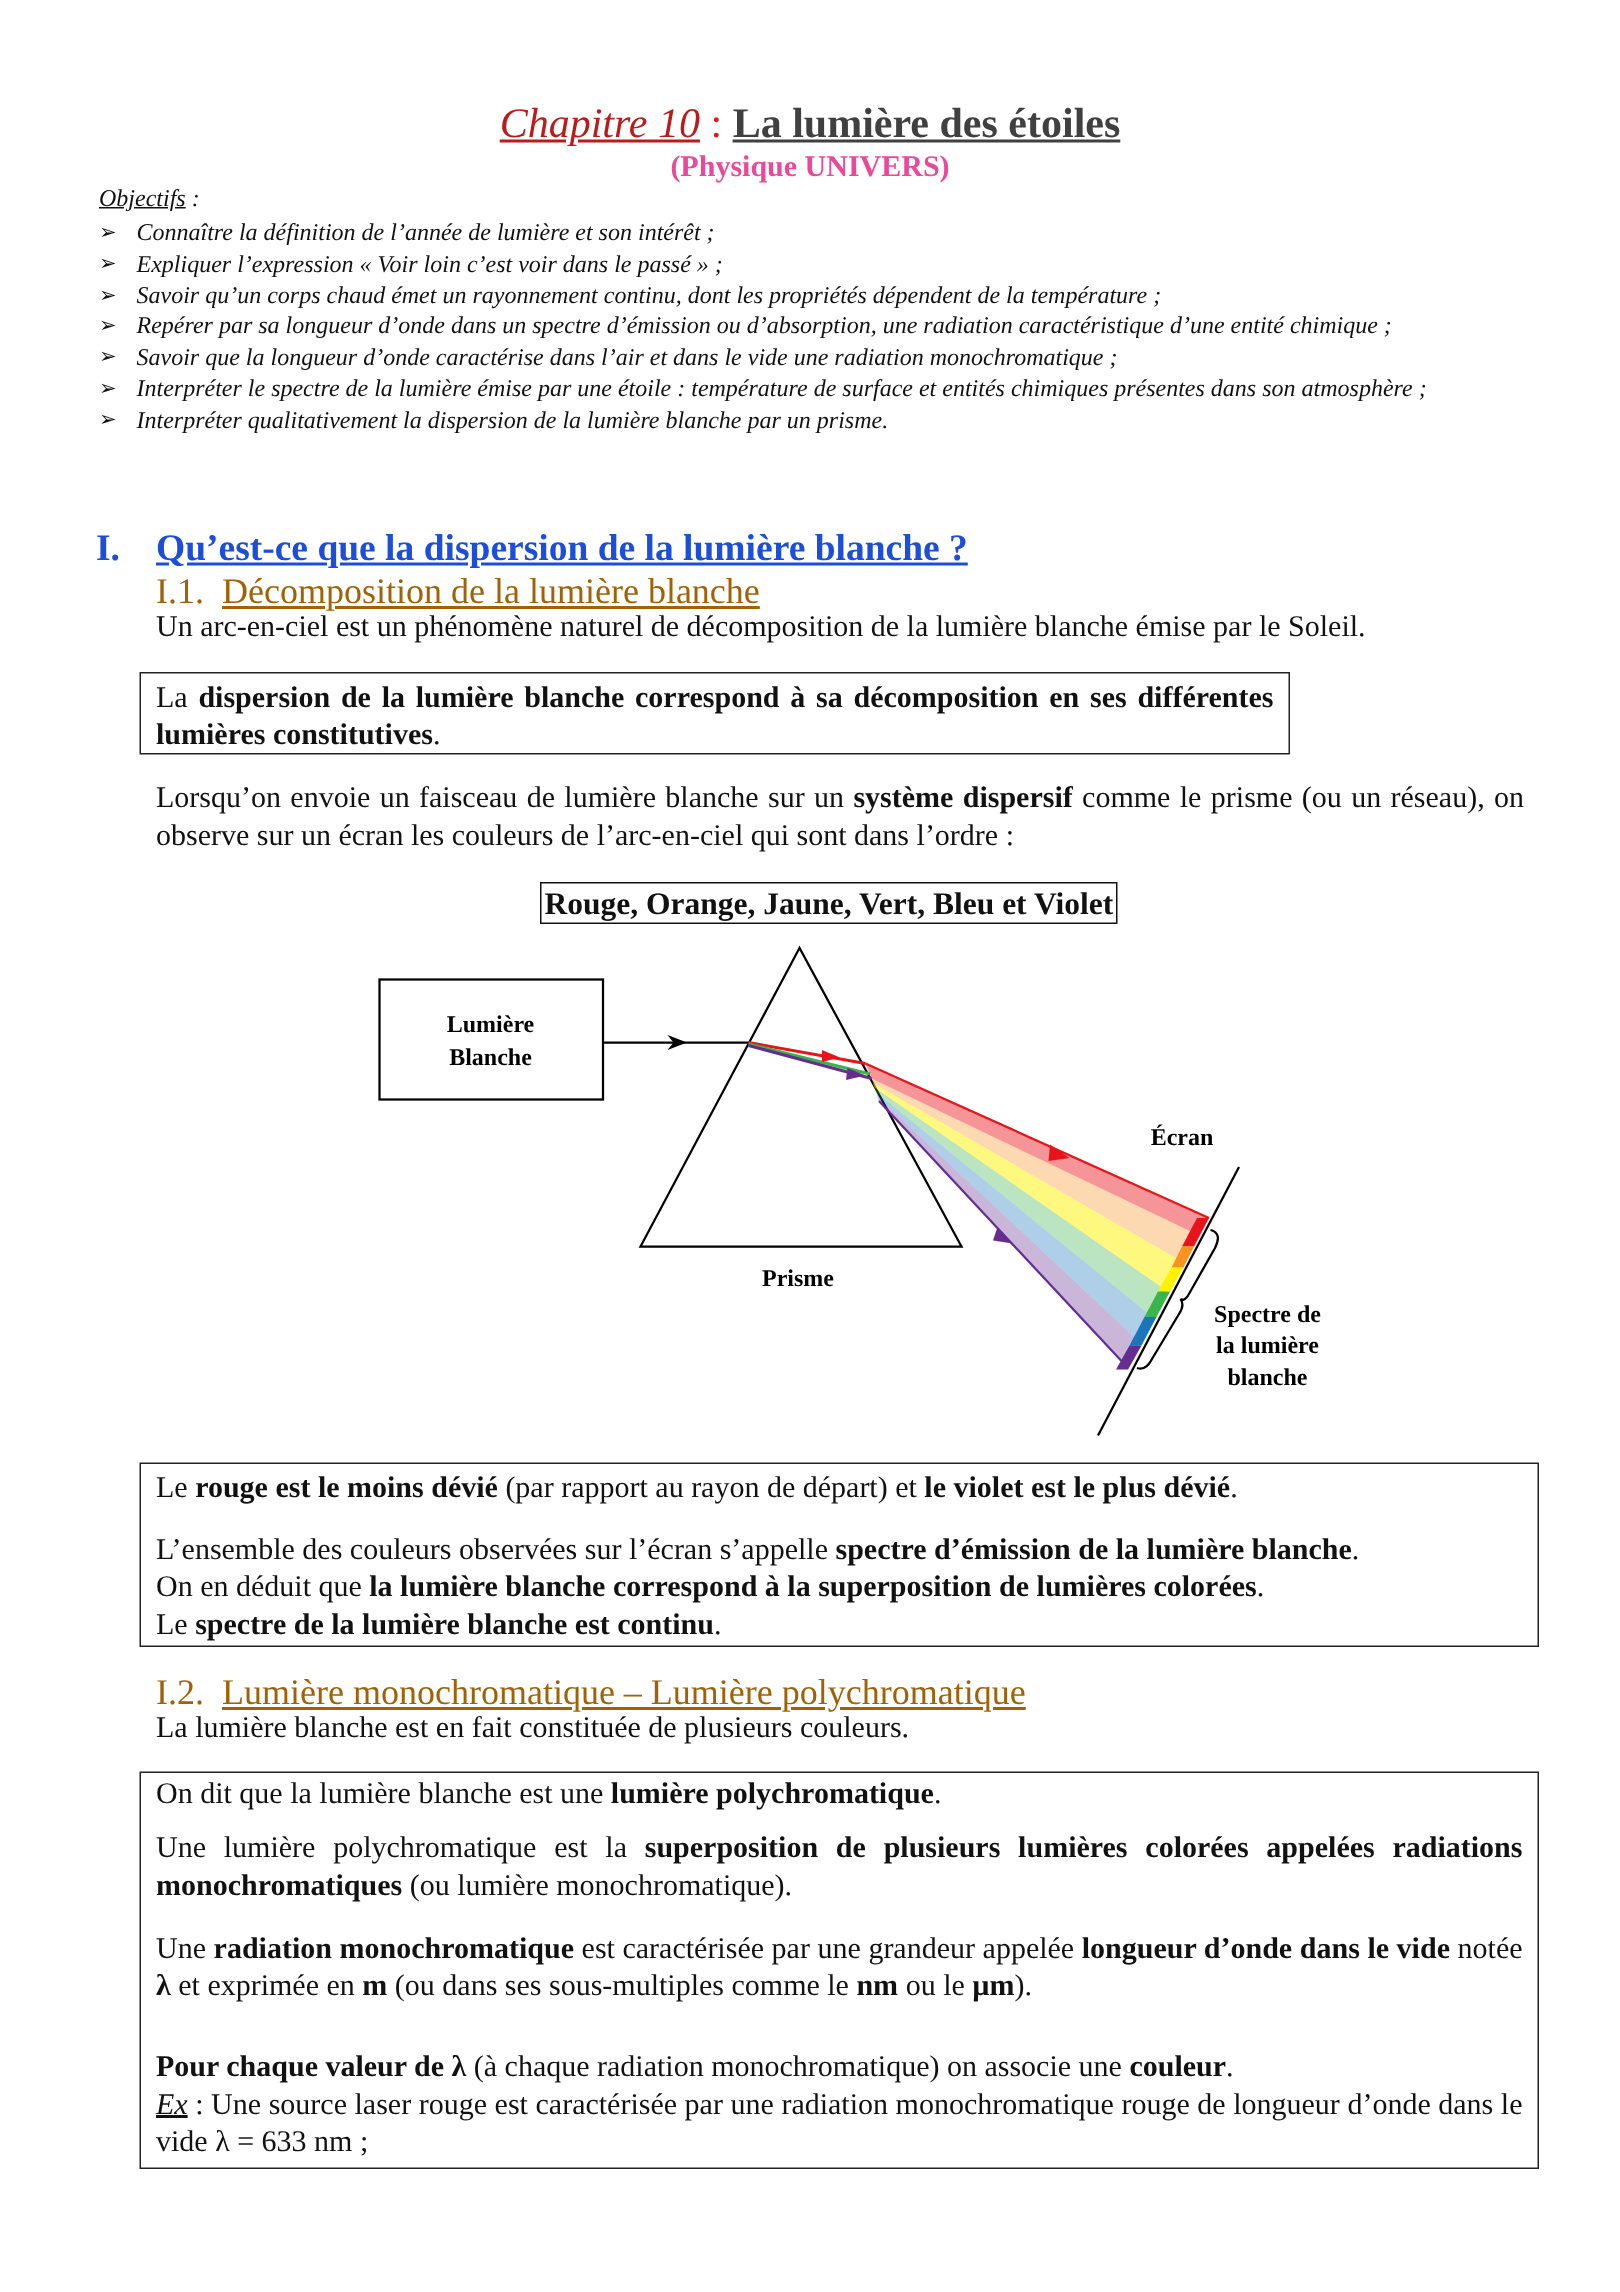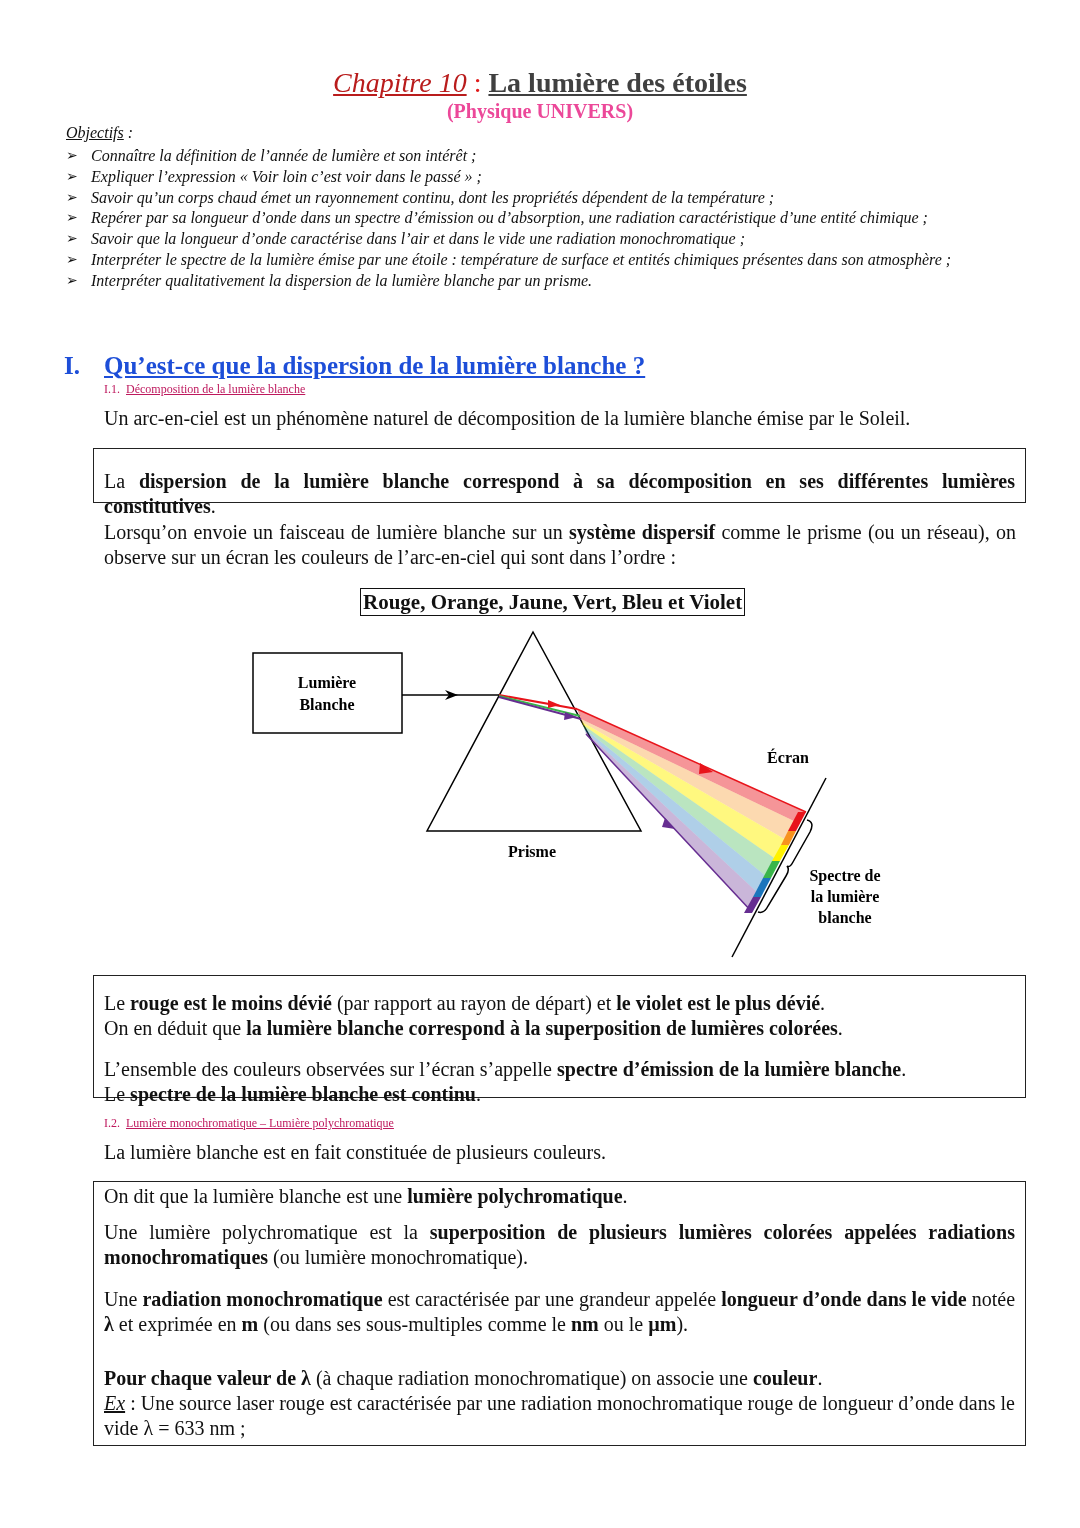--- a/index.html
+++ b/index.html
@@ -12,21 +12,21 @@
   .title .tt { color: #404040; font-weight: bold; text-decoration: underline; }
   .subtitle { left: 0; width: 1080px; top: 100px; text-align: center; font-size: 20px; color: #ec4899; font-weight: bold; }
   .obj-head { left: 66px; top: 124px; font-size: 16px; font-style: italic; }
   .obj-head u { text-decoration: underline; }
   .obj-list { left: 66px; top: 146px; width: 950px; font-size: 16px; font-style: italic; line-height: 20.8px; }
   .obj-item { position: relative; padding-left: 25px; text-align: justify; }
   .obj-item .bullet { position: absolute; left: 0; top: 0; font-style: normal; font-size: 14px; }
   .h1 { left: 64px; top: 352px; font-size: 25px; font-weight: bold; color: #1d4ed8; }
   .h1 .num { display: inline-block; width: 40px; }
   .h1 .txt { text-decoration: underline; }
-  .h2 { left: 104px; font-size: 12px; color: #be185d; }
+  .h2 { left: 104px; font-size: 24px; color: #a16207; }
   .h2 .lbl { text-decoration: underline; }
   .para { left: 104px; width: 912px; font-size: 20px; line-height: 25px; text-align: justify; }
   .box { border: 1.5px solid #222; box-sizing: border-box; }
   .boxtext { font-size: 20px; line-height: 25px; text-align: justify; }
   .colors-box { left: 360px; top: 588px; border: 1.5px solid #111; padding: 0 2px; font-size: 21px; font-weight: bold; line-height: 26px; }
   svg text { font-family: "Liberation Serif", serif; }
 </style>
 </head>
 <body>
 
@@ -44,21 +44,21 @@
   <div class="obj-item"><span class="bullet">➢</span><span>Savoir que la longueur d’onde caractérise dans l’air et dans le vide une radiation monochromatique ;</span></div>
   <div class="obj-item"><span class="bullet">➢</span><span>Interpréter le spectre de la lumière émise par une étoile : température de surface et entités chimiques présentes dans son atmosphère ;</span></div>
   <div class="obj-item"><span class="bullet">➢</span><span>Interpréter qualitativement la dispersion de la lumière blanche par un prisme.</span></div>
 </div>
 
 <div class="abs h1"><span class="num">I.</span><span class="txt">Qu’est-ce que la dispersion de la lumière blanche ?</span></div>
 
 <div class="abs h2" style="top:382px;"><span>I.1.</span>&nbsp; <span class="lbl">Décomposition de la lumière blanche</span></div>
 <div class="abs para" style="top:406px;">Un arc-en-ciel est un phénomène naturel de décomposition de la lumière blanche émise par le Soleil.</div>
 
-<div class="abs box" style="left:93px; top:448px; width:933px; height:55px; padding:20px 10px;">
+<div class="abs box" style="left:93px; top:448px; width:767px; height:55px; padding:4px 10px;">
   <div class="boxtext"><span>La </span><b>dispersion de la lumière blanche correspond à sa décomposition en ses différentes lumières constitutives</b><span>.</span></div>
 </div>
 
 <div class="abs para" style="top:520px;"><span>Lorsqu’on envoie un faisceau de lumière blanche sur un </span><b>système dispersif</b><span> comme le prisme (ou un réseau), on observe sur un écran les couleurs de l’arc-en-ciel qui sont dans l’ordre :</span></div>
 
 <div class="abs colors-box">Rouge, Orange, Jaune, Vert, Bleu et Violet</div>
 
 <svg class="abs" style="left:240px; top:620px;" width="680" height="345" viewBox="240 620 680 345">
   <defs>
     <marker id="arrBlack" markerWidth="10" markerHeight="8" refX="8" refY="4" orient="auto">
@@ -102,24 +102,24 @@
 
   <line x1="826" y1="778" x2="732" y2="957" stroke="#000" stroke-width="1.5"></line>
   <text x="788" y="763" text-anchor="middle" font-size="16" font-weight="bold">Écran</text>
 
   <path d="M807,820 Q815,822 810,832 L793,862 Q790,868 787,866 Q790,870 786,876 L768,906 Q764,914 758,912" fill="none" stroke="#000" stroke-width="1.5"></path>
   <text x="845" y="881" text-anchor="middle" font-size="16" font-weight="bold">Spectre de</text>
   <text x="845" y="902" text-anchor="middle" font-size="16" font-weight="bold">la lumière</text>
   <text x="845" y="923" text-anchor="middle" font-size="16" font-weight="bold">blanche</text>
 </svg>
 
-<div class="abs box" style="left:93px; top:975px; width:933px; height:123px; padding:15px 10px;">
+<div class="abs box" style="left:93px; top:975px; width:933px; height:123px; padding:4px 10px;">
   <div class="boxtext"><span>Le </span><b>rouge est le moins dévié</b><span> (par rapport au rayon de départ) et </span><b>le violet est le plus dévié</b><span>.</span></div>
+  <div class="boxtext" style="margin-top:16px;"><span>L’ensemble des couleurs observées sur l’écran s’appelle </span><b>spectre d’émission de la lumière blanche</b><span>.</span></div>
   <div class="boxtext"><span>On en déduit que </span><b>la lumière blanche correspond à la superposition de lumières colorées</b><span>.</span></div>
-  <div class="boxtext" style="margin-top:16px;"><span>L’ensemble des couleurs observées sur l’écran s’appelle </span><b>spectre d’émission de la lumière blanche</b><span>.</span></div>
   <div class="boxtext"><span>Le </span><b>spectre de la lumière blanche est continu</b><span>.</span></div>
 </div>
 
 <div class="abs h2" style="top:1116px;"><span>I.2.</span>&nbsp; <span class="lbl">Lumière monochromatique – Lumière polychromatique</span></div>
 <div class="abs para" style="top:1140px;">La lumière blanche est en fait constituée de plusieurs couleurs.</div>
 
 <div class="abs box" style="left:93px; top:1181px; width:933px; height:265px; padding:2px 10px;">
   <div class="boxtext"><span>On dit que la lumière blanche est une </span><b>lumière polychromatique</b><span>.</span></div>
   <div class="boxtext" style="margin-top:11px;"><span>Une lumière polychromatique est la </span><b>superposition de plusieurs lumières colorées appelées radiations monochromatiques</b><span> (ou lumière monochromatique).</span></div>
   <div class="boxtext" style="margin-top:17px;"><span>Une </span><b>radiation monochromatique</b><span> est caractérisée par une grandeur appelée </span><b>longueur d’onde dans le vide</b><span> notée </span><b>λ</b><span> et exprimée en </span><b>m</b><span> (ou dans ses sous-multiples comme le </span><b>nm</b><span> ou le </span><b>µm</b><span>).</span></div>

